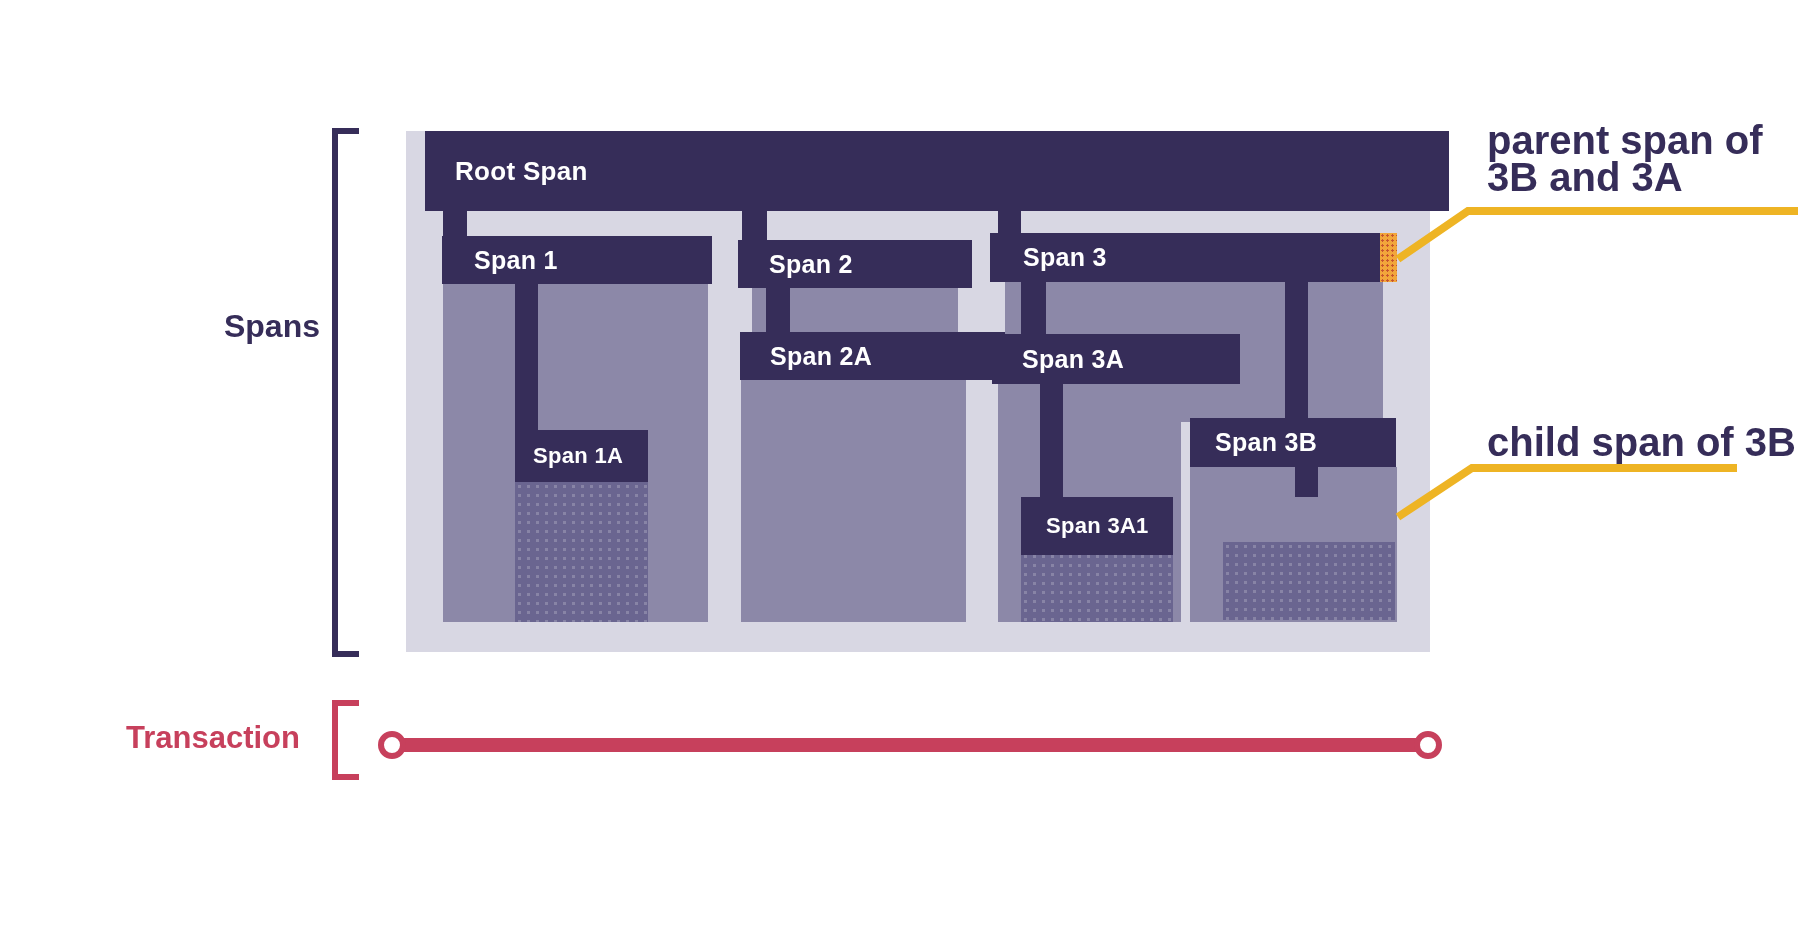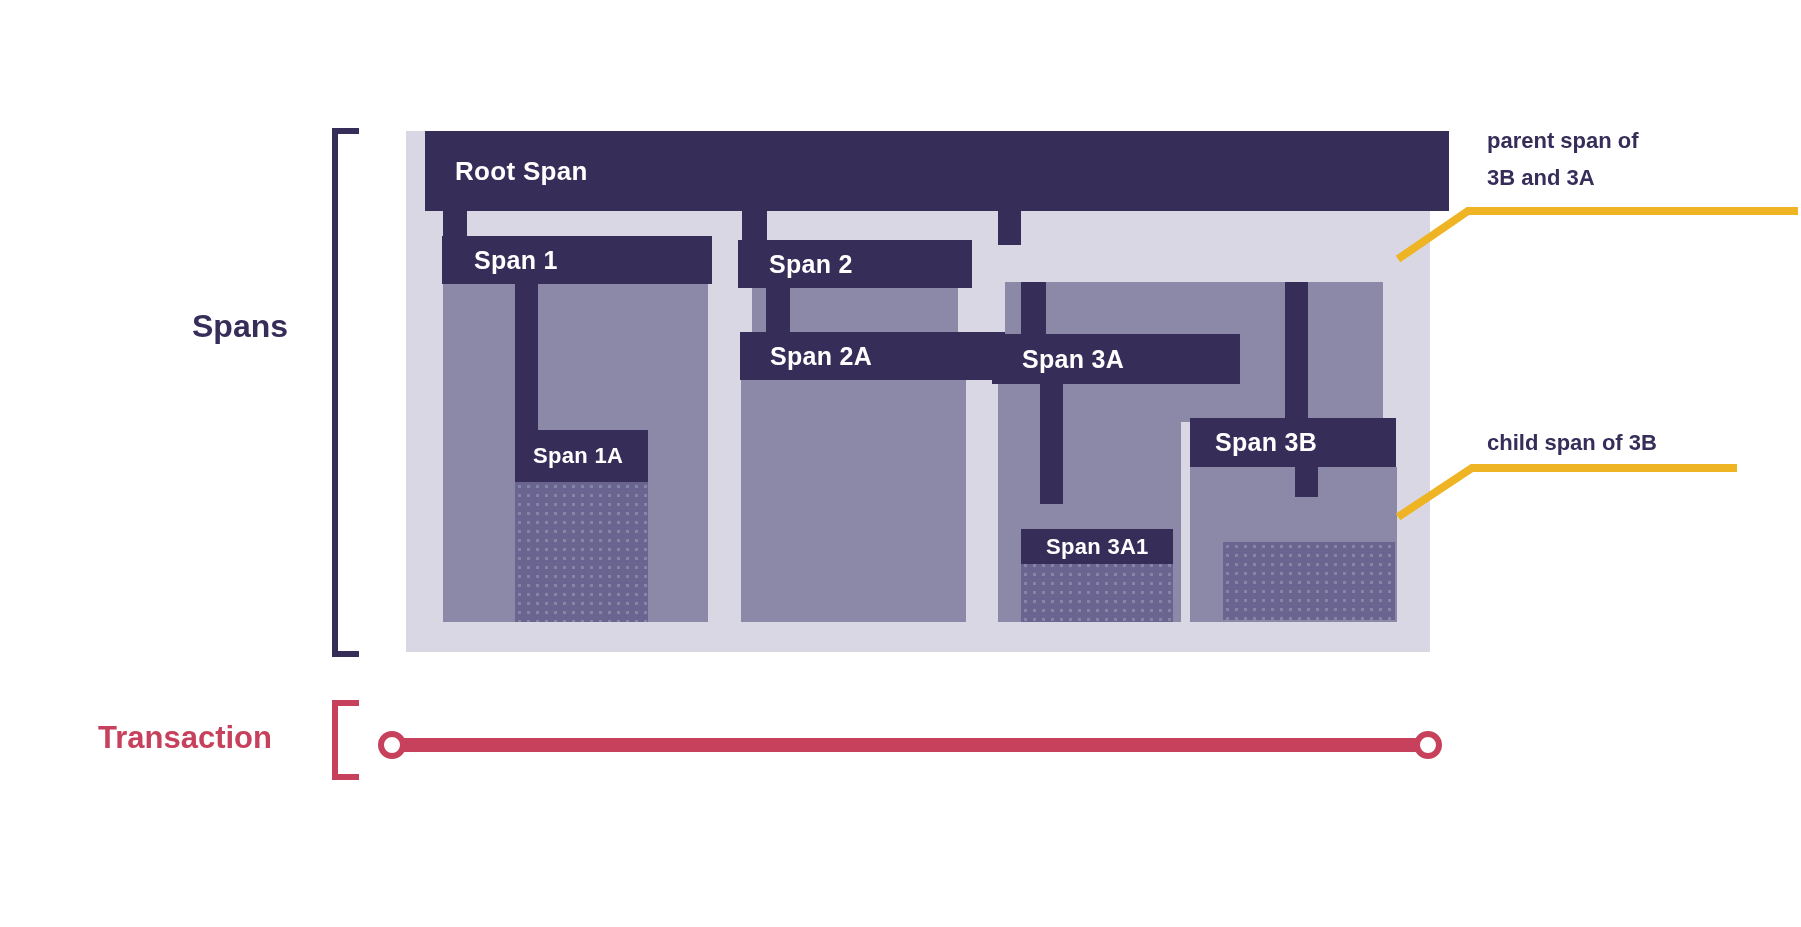--- a/index.html
+++ b/index.html
@@ -15,21 +15,21 @@
     border-left:6px solid var(--c-dark);
     border-top:6px solid var(--c-dark);
     border-bottom:6px solid var(--c-dark);
     width:27px;
   }
   .bracket.red { border-color:var(--c-red); }
 
   
   .side-label {
     position:absolute; font-weight:bold; color:var(--c-dark);
-    font-size:32px; text-align:center;
+    font-size:32px; text-align:right;
   }
   .side-label.red { color:var(--c-red); font-size:31px; }
 
   
   .panel  { position:absolute; background:var(--c-panel); }
   .bar {
     position:absolute; background:var(--c-dark); color:#ffffff;
     display:flex; align-items:center; font-weight:600; font-size:25px;
     letter-spacing:0.3px; box-sizing:border-box;
   }
@@ -44,21 +44,21 @@
   .marker {
     position:absolute; right:0; top:0; bottom:0; width:17px;
     background-color:var(--c-orange);
     background-image:radial-gradient(rgba(190,70,45,0.85) 1.2px, transparent 1.3px);
     background-size:5px 5px;
   }
 
   
   .callout-text {
     position:absolute; color:var(--c-dark); font-weight:bold;
-    font-size:22px; line-height:37px; white-space:nowrap;
+    font-size:40px; line-height:37px; white-space:nowrap;
   }
   svg.overlay { position:absolute; left:0; top:0; pointer-events:none; }
 
   
   .tx-line { position:absolute; background:var(--c-red); }
   .tx-dot  {
     position:absolute; width:16px; height:16px; border-radius:50%;
     border:6px solid var(--c-red); background:#ffffff;
   }
 </style>
@@ -96,28 +96,32 @@
     <span>Span 2</span>
   </div>
   <div class="body-med" style="left:741px; top:380px; width:225px; height:242px;"></div>
   <div class="bar" style="left:740px; top:332px; width:276px; height:48px; padding-left:30px;">
     <span>Span 2A</span>
   </div>
 
   <div class="body-med" style="left:1005px; top:282px; width:378px; height:140px;"></div>
   <div class="stem" style="left:1021px; top:282px; width:25px; height:60px;"></div>
   <div class="stem" style="left:1285px; top:282px; width:23px; height:143px;"></div>
+  <div class="bar" style="left:990px; top:233px; width:407px; height:49px; padding-left:33px;">
+    <span>Span 3</span>
+    <span class="marker"></span>
+  </div>
 
   <div class="body-med" style="left:998px; top:384px; width:183px; height:238px;"></div>
   <div class="stem" style="left:1040px; top:384px; width:23px; height:120px;"></div>
   <div class="bar" style="left:992px; top:334px; width:248px; height:50px; padding-left:30px;">
     <span>Span 3A</span>
   </div>
   <div class="body-dark" style="left:1021px; top:543px; width:152px; height:79px;"></div>
-  <div class="bar small" style="left:1021px; top:497px; width:152px; height:35px; padding-left:25px;margin-top:32px;">
+  <div class="bar small" style="left:1021px; top:497px; width:152px; height:58px; padding-left:25px;">
     <span>Span 3A1</span>
   </div>
 
   <div class="body-med" style="left:1190px; top:467px; width:207px; height:155px;"></div>
   <div class="stem" style="left:1295px; top:467px; width:23px; height:30px;"></div>
   <div class="bar" style="left:1190px; top:418px; width:206px; height:49px; padding-left:25px;">
     <span>Span 3B</span>
   </div>
   <div class="body-dark" style="left:1223px; top:542px; width:172px; height:78px;"></div>
 

